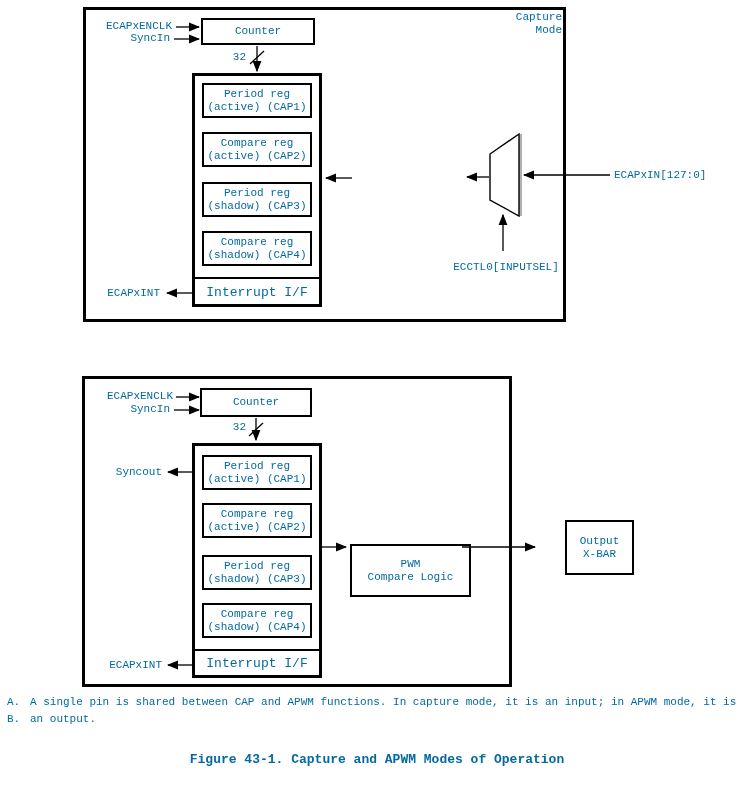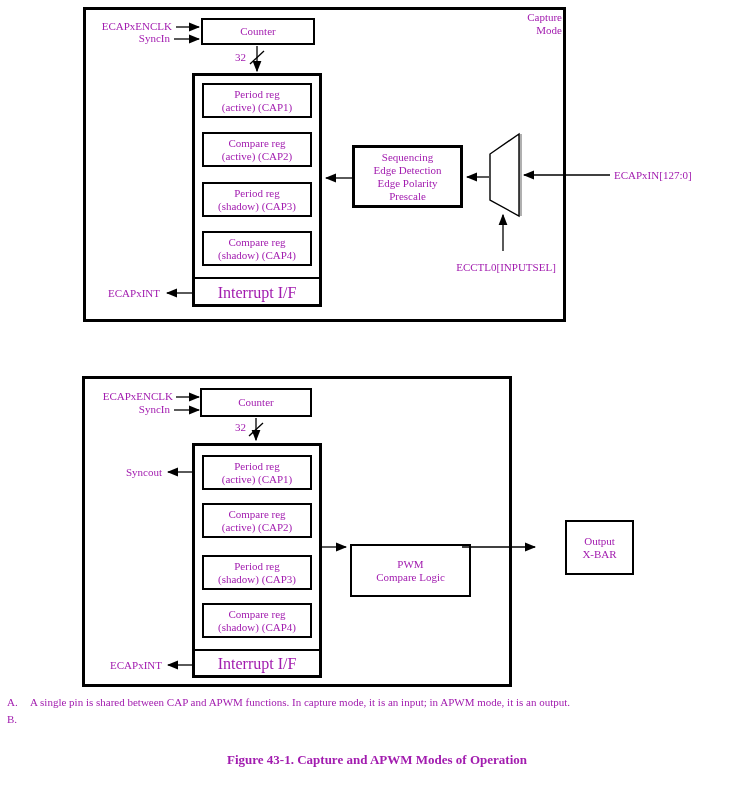--- a/index.html
+++ b/index.html
@@ -1,37 +1,37 @@
 <!DOCTYPE html>
 <html><head>
 <meta charset="utf-8">
 <style>
   html,body { margin:0; padding:0; background:#fff; }
   .canvas {
     position:relative; width:754px; height:791px;
-    font-family:Liberation Serif, serif; color:#a21caf; background:#fff;
+    font-family:Liberation Mono, monospace; color:#0369a1; background:#fff;
     overflow:hidden;
   }
   .frame {
     position:absolute; border:3px solid #000; background:#fff; box-sizing:border-box;
   }
   .box {
     position:absolute; border:2px solid #000; background:#fff; box-sizing:border-box;
     display:flex; align-items:center; justify-content:center;
     text-align:center; font-size:11px; line-height:13px; white-space:pre-line;
   }
   .box.thick { border-width:3px; }
   .label {
     position:absolute; font-size:11px; line-height:13px; white-space:pre-line;
   }
   .label.r { text-align:right; }
   .label.c { text-align:center; }
   .divider { position:absolute; height:2px; background:#000; }
   .bandtext {
-    position:absolute; font-size:16px; line-height:13px; text-align:center;
+    position:absolute; font-size:13px; line-height:13px; text-align:center;
   }
   .wires { position:absolute; left:0; top:0; pointer-events:none; }
   .footnote-marker { position:absolute; font-size:11px; line-height:17px; }
   .footnote-text { position:absolute; font-size:11px; line-height:17px; white-space:pre-line; }
   .caption {
     position:absolute; left:0; top:752px; width:754px; text-align:center;
     font-size:13px; font-weight:bold;
   }
 </style>
 </head>
@@ -58,24 +58,20 @@
 (active) (CAP2)</div>
   <div class="box" style="left:202px; top:182px; width:110px; height:35px;">Period reg
 (shadow) (CAP3)</div>
   <div class="box" style="left:202px; top:231px; width:110px; height:35px;">Compare reg
 (shadow) (CAP4)</div>
   <div class="divider" style="left:192px; top:277px; width:130px;"></div>
   <div class="bandtext" style="left:192px; top:286px; width:130px;">Interrupt I/F</div>
 
   <div class="label r" style="left:55px; top:287px; width:105px;">ECAPxINT</div>
 
-  <div class="box thick" style="left:352px; top:145px; width:111px; height:63px;">Sequencing
-Edge Detection
-Edge Polarity
-Prescale</div>
 
   <div class="label c" style="left:440px; top:261px; width:132px;">ECCTL0[INPUTSEL]</div>
 
   <div class="label" style="left:614px; top:169px; width:140px;">ECAPxIN[127:0]</div>
 
   <div class="frame" style="left:82px; top:376px; width:430px; height:311px;"></div>
 
 
   <div class="box" style="left:200px; top:388px; width:112px; height:29px;">Counter</div>
 

